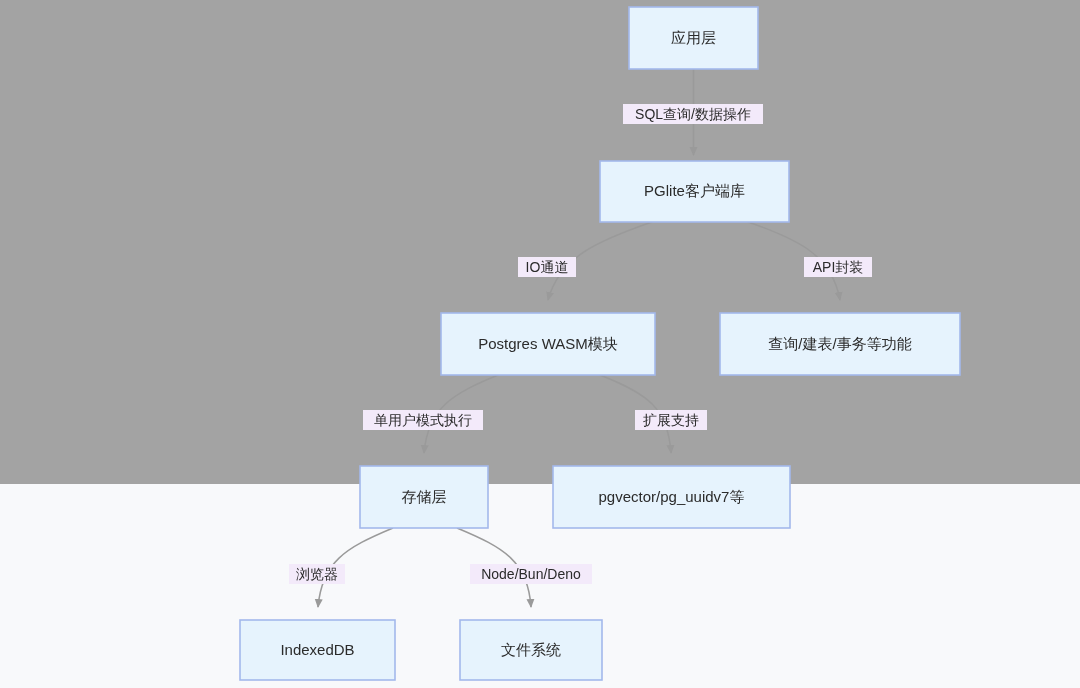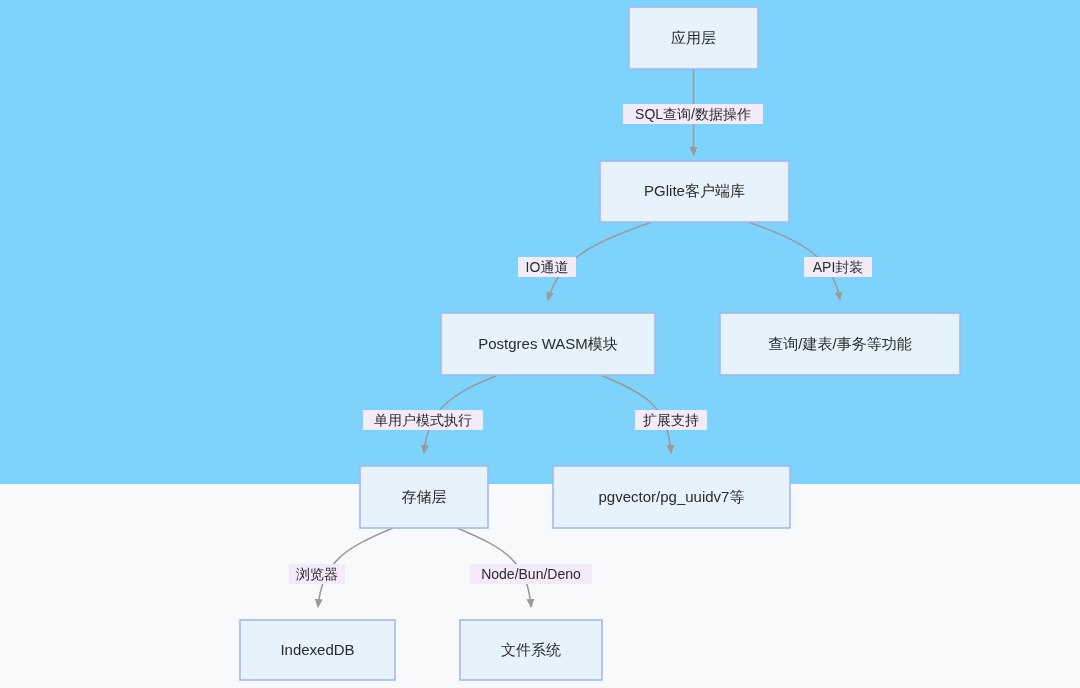--- a/index.html
+++ b/index.html
@@ -10,21 +10,21 @@
   body {
     width: 1080px;
     height: 688px;
     overflow: hidden;
     font-family: "Liberation Sans", "DejaVu Sans", sans-serif;
   }
   #diagram-root {
     position: relative;
     width: 1080px;
     height: 484px;
-    background: #7dd3fc;
+    background: #a3a3a3;
   }
   svg.flow-canvas {
     position: absolute;
     top: 0;
     left: 0;
     width: 1080px;
     height: 688px;
     display: block;
   }
   .node-rect {

